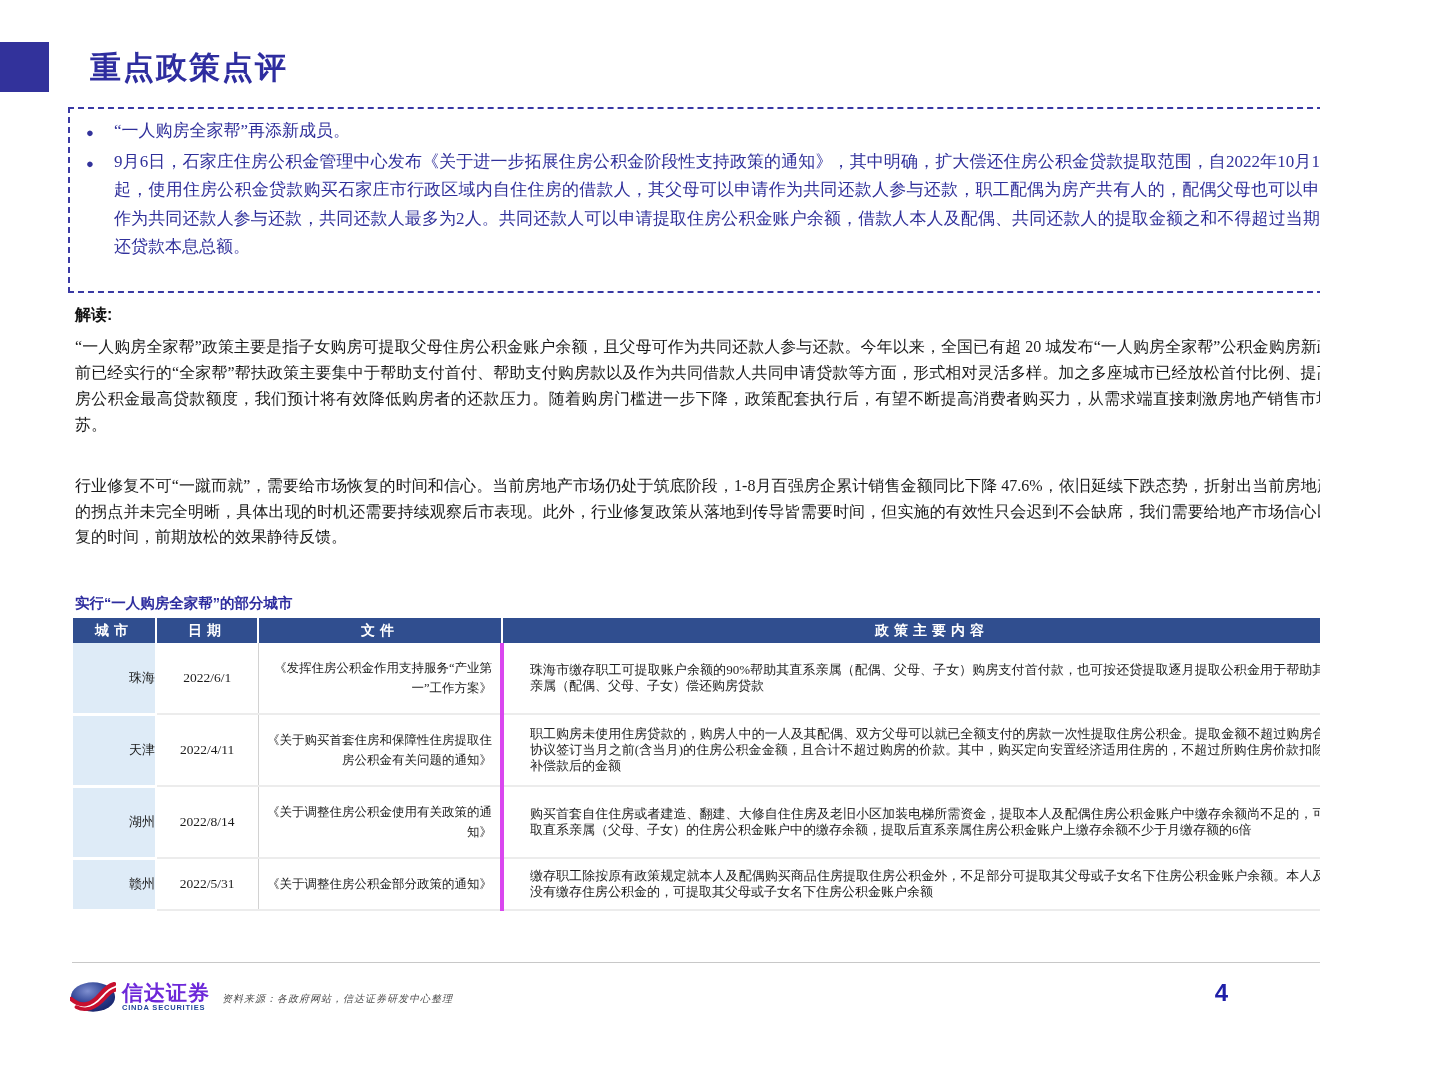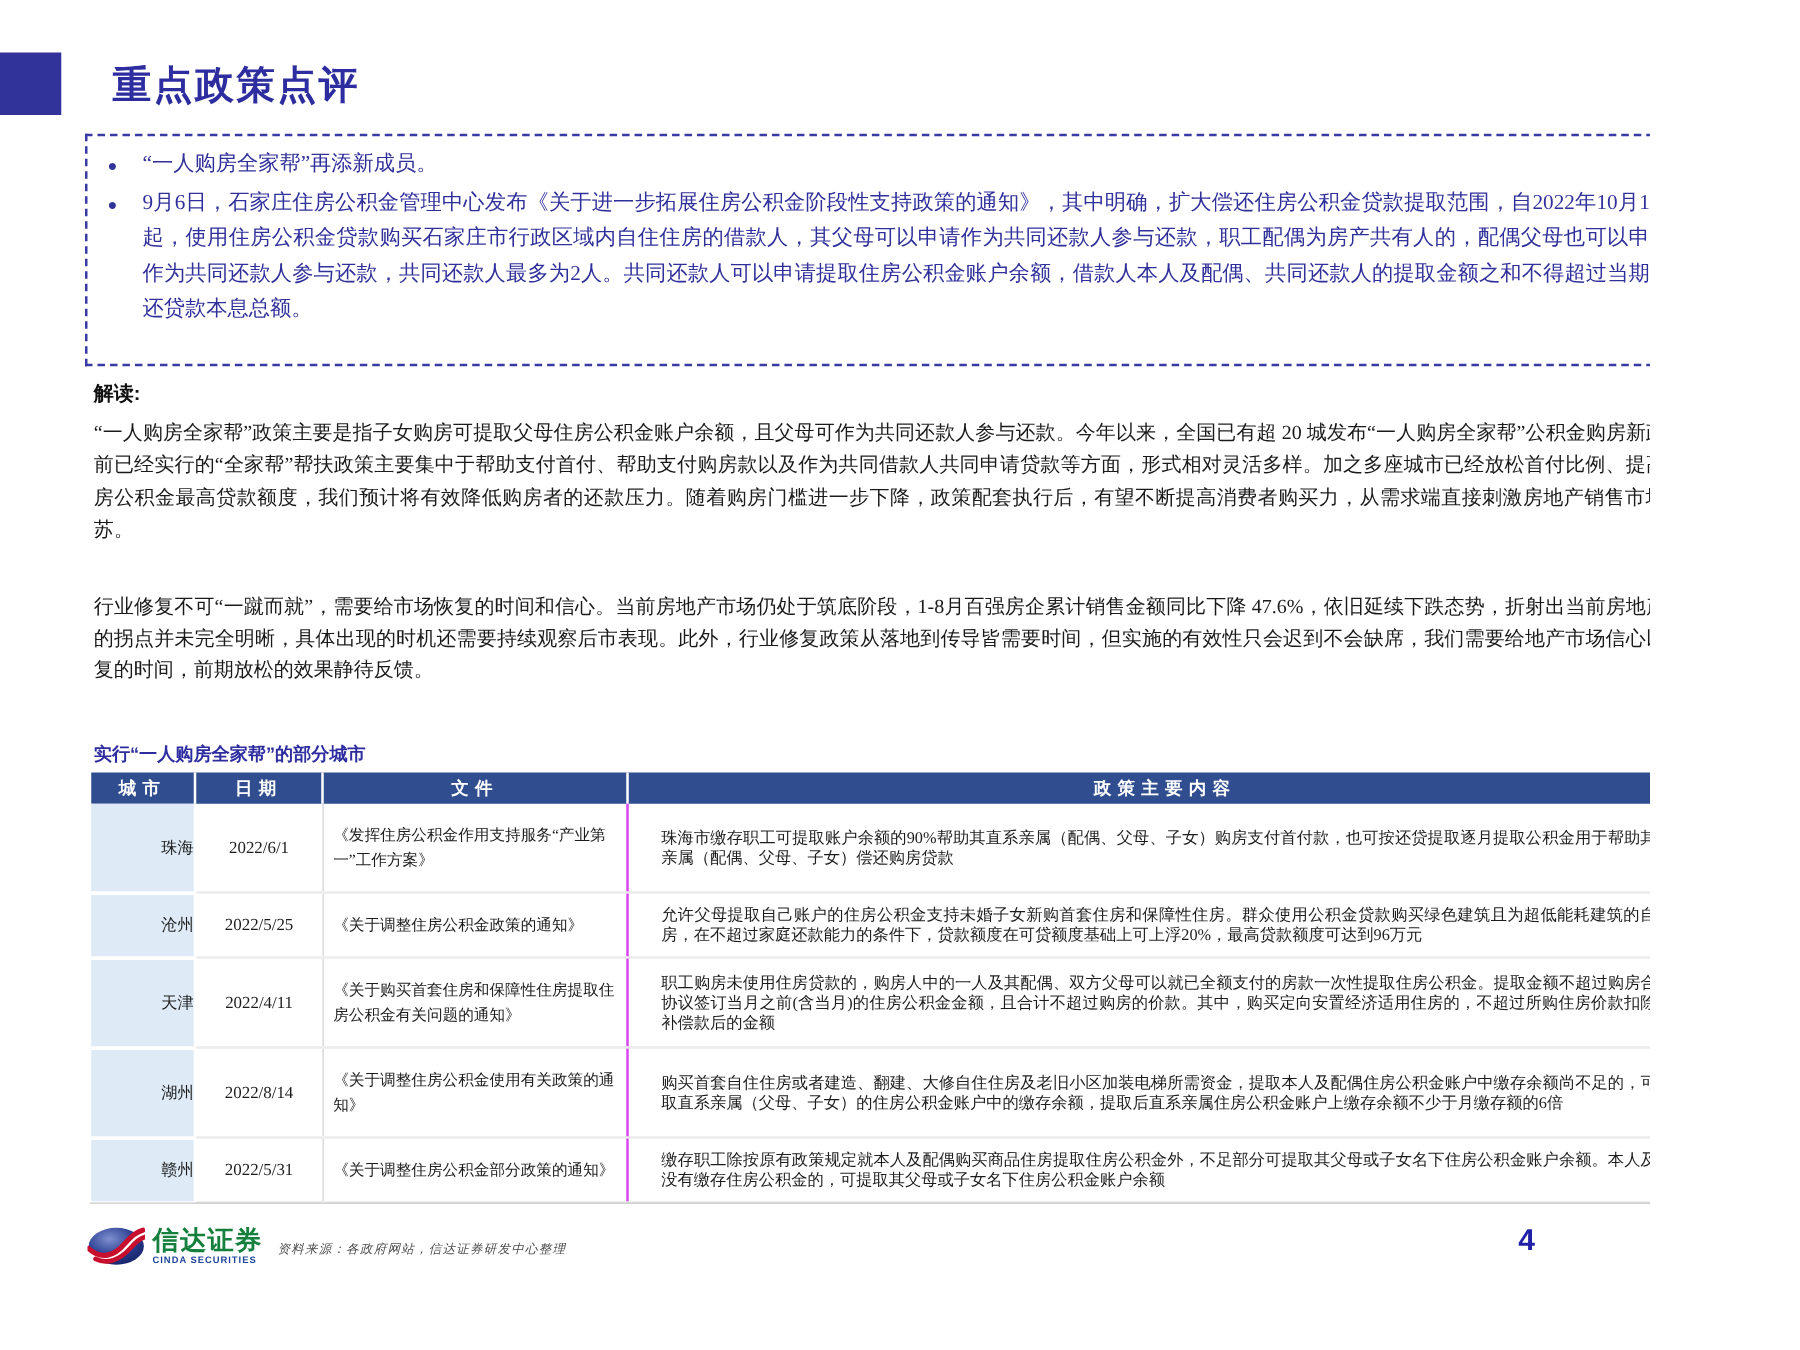--- a/index.html
+++ b/index.html
@@ -46,35 +46,35 @@
   td.cell-city {
     background:#DEEBF7; text-align:right; font-size:13px;
     border-right:2px solid #ffffff; border-bottom:3px solid #ffffff;
     font-family:"Liberation Serif", serif;
   }
   td.cell-date {
     text-align:center; font-size:13.5px; font-family:Liberation Serif, serif;
     border-right:1px solid #d2d2d2; border-bottom:2px solid #ececec;
   }
   td.cell-doc {
-    text-align:left; font-size:12.5px; line-height:20px; padding:15px 8px;
-    border-right:2px solid #d946ef; border-bottom:2px solid #ececec;
+    text-align:right; font-size:12.5px; line-height:20px; padding:15px 8px;
+    border-right:4px solid #d946ef; border-bottom:2px solid #ececec;
     font-family:"Liberation Serif", serif;
   }
   td.cell-policy {
     text-align:justify; font-size:13px; line-height:15.8px; padding:5px 9px 5px 26px;
     border-right:1px solid #d2d2d2; border-bottom:2px solid #ececec;
     font-family:"Liberation Serif", serif;
   }
 
   
   .footer-divider { position:absolute; left:72px; top:962px; width:1366px; height:1px; background:#c8c8c8; }
   .footer-logo { position:absolute; left:70px; top:981px; width:46px; height:32px; }
   .logo-text-block { position:absolute; left:122px; top:983px; width:110px; }
-  .logo-cn { font-size:21px; font-weight:bold; color:#15803d; letter-spacing:1px; line-height:20px; }
+  .logo-cn { font-size:21px; font-weight:bold; color:#6d28d9; letter-spacing:1px; line-height:20px; }
   .logo-en { font-size:7.5px; font-weight:bold; color:#1E4598; letter-spacing:0.8px; line-height:9px; }
   .footer-source {
     position:absolute; left:222px; top:992px; font-size:10px; font-style:italic;
     color:#4d4d4d; font-family:"Liberation Serif", serif; letter-spacing:1px;
   }
   .page-number { position:absolute; right:92px; top:979px; font-size:24px; font-weight:bold; color:#1F1FA8; }
   .footer-bottom { position:absolute; right:76px; top:1028px; white-space:nowrap; }
   .footer-disclaimer { font-size:13.5px; color:#262626; font-weight:bold; letter-spacing:0.5px; }
   .footer-url { font-size:13.5px; color:#1a1a1a; font-weight:bold; margin-left:20px; letter-spacing:0.3px; }
 </style>
@@ -118,26 +118,20 @@
       </tr>
     </thead>
     <tbody>
       <tr>
         <td class="cell-city">珠海</td>
         <td class="cell-date">2022/6/1</td>
         <td class="cell-doc">《发挥住房公积金作用支持服务“产业第一”工作方案》</td>
         <td class="cell-policy">珠海市缴存职工可提取账户余额的90%帮助其直系亲属（配偶、父母、子女）购房支付首付款，也可按还贷提取逐月提取公积金用于帮助其直系亲属（配偶、父母、子女）偿还购房贷款</td>
       </tr>
       <tr>
-        <td class="cell-city">沧州</td>
-        <td class="cell-date">2022/5/25</td>
-        <td class="cell-doc">《关于调整住房公积金政策的通知》</td>
-        <td class="cell-policy">允许父母提取自己账户的住房公积金支持未婚子女新购首套住房和保障性住房。群众使用公积金贷款购买绿色建筑且为超低能耗建筑的自住住房，在不超过家庭还款能力的条件下，贷款额度在可贷额度基础上可上浮20%，最高贷款额度可达到96万元</td>
-      </tr>
-      <tr>
         <td class="cell-city">天津</td>
         <td class="cell-date">2022/4/11</td>
         <td class="cell-doc">《关于购买首套住房和保障性住房提取住房公积金有关问题的通知》</td>
         <td class="cell-policy">职工购房未使用住房贷款的，购房人中的一人及其配偶、双方父母可以就已全额支付的房款一次性提取住房公积金。提取金额不超过购房合同或协议签订当月之前(含当月)的住房公积金金额，且合计不超过购房的价款。其中，购买定向安置经济适用住房的，不超过所购住房价款扣除房屋补偿款后的金额</td>
       </tr>
       <tr>
         <td class="cell-city">湖州</td>
         <td class="cell-date">2022/8/14</td>
         <td class="cell-doc">《关于调整住房公积金使用有关政策的通知》</td>
         <td class="cell-policy">购买首套自住住房或者建造、翻建、大修自住住房及老旧小区加装电梯所需资金，提取本人及配偶住房公积金账户中缴存余额尚不足的，可以提取直系亲属（父母、子女）的住房公积金账户中的缴存余额，提取后直系亲属住房公积金账户上缴存余额不少于月缴存额的6倍</td>

